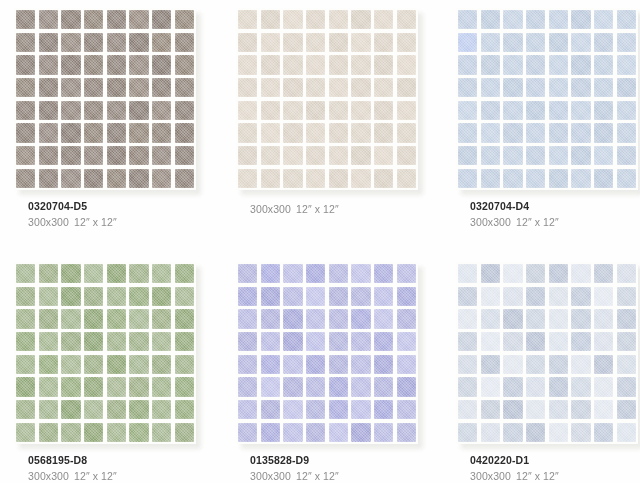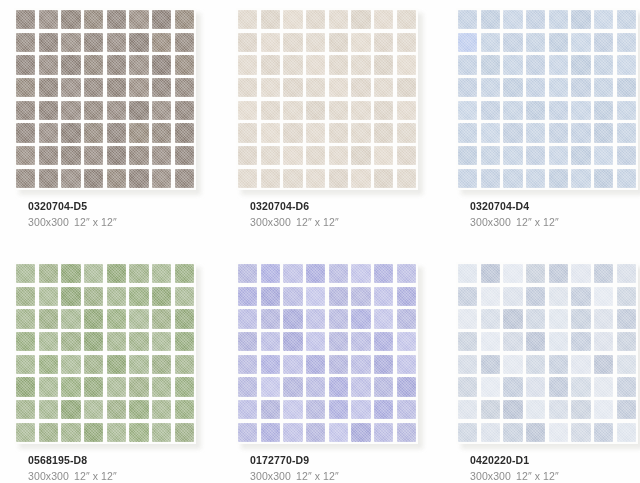--- a/index.html
+++ b/index.html
@@ -236,21 +236,20 @@
           <div class="tile" style="background-color: rgb(220, 211, 199);"></div>
           <div class="tile" style="background-color: rgb(221, 212, 200);"></div>
           <div class="tile" style="background-color: rgb(223, 214, 202);"></div>
           <div class="tile" style="background-color: rgb(218, 209, 197);"></div>
           <div class="tile" style="background-color: rgb(224, 215, 203);"></div>
           <div class="tile" style="background-color: rgb(217, 208, 196);"></div>
           <div class="tile" style="background-color: rgb(221, 212, 200);"></div>
         </div>
       </div>
       <div class="caption" style="top: 192px;">
-        <div class="code">0320704-D6</div>
         <div class="spec"><span class="metric">300x300</span><span>12″ x 12″</span></div>
       </div>
     </div>
     <div class="swatch-cell" style="left: 456px; top: 8px;">
       <div class="panel-wrap">
         <div class="panel-shadow"></div>
         <div class="mosaic" style="background: rgb(253, 253, 252);">
           <div class="tile" style="background-color: rgb(193, 206, 224);"></div>
           <div class="tile" style="background-color: rgb(189, 203, 221);"></div>
           <div class="tile" style="background-color: rgb(197, 210, 227);"></div>
@@ -461,21 +460,21 @@
           <div class="tile" style="background-color: rgb(171, 172, 221);"></div>
           <div class="tile" style="background-color: rgb(188, 189, 228);"></div>
           <div class="tile" style="background-color: rgb(177, 178, 219);"></div>
           <div class="tile" style="background-color: rgb(192, 193, 231);"></div>
           <div class="tile" style="background-color: rgb(166, 167, 216);"></div>
           <div class="tile" style="background-color: rgb(184, 185, 225);"></div>
           <div class="tile" style="background-color: rgb(180, 181, 221);"></div>
         </div>
       </div>
       <div class="caption" style="top: 192px;">
-        <div class="code">0172770-D9</div>
+        <div class="code">0135828-D9</div>
         <div class="spec"><span class="metric">300x300</span><span>12″ x 12″</span></div>
       </div>
     </div>
     <div class="swatch-cell" style="left: 456px; top: 262px;">
       <div class="panel-wrap">
         <div class="panel-shadow"></div>
         <div class="mosaic" style="background: rgb(253, 253, 252);">
           <div class="tile" style="background-color: rgb(221, 227, 236);"></div>
           <div class="tile" style="background-color: rgb(184, 193, 211);"></div>
           <div class="tile" style="background-color: rgb(226, 231, 239);"></div>

